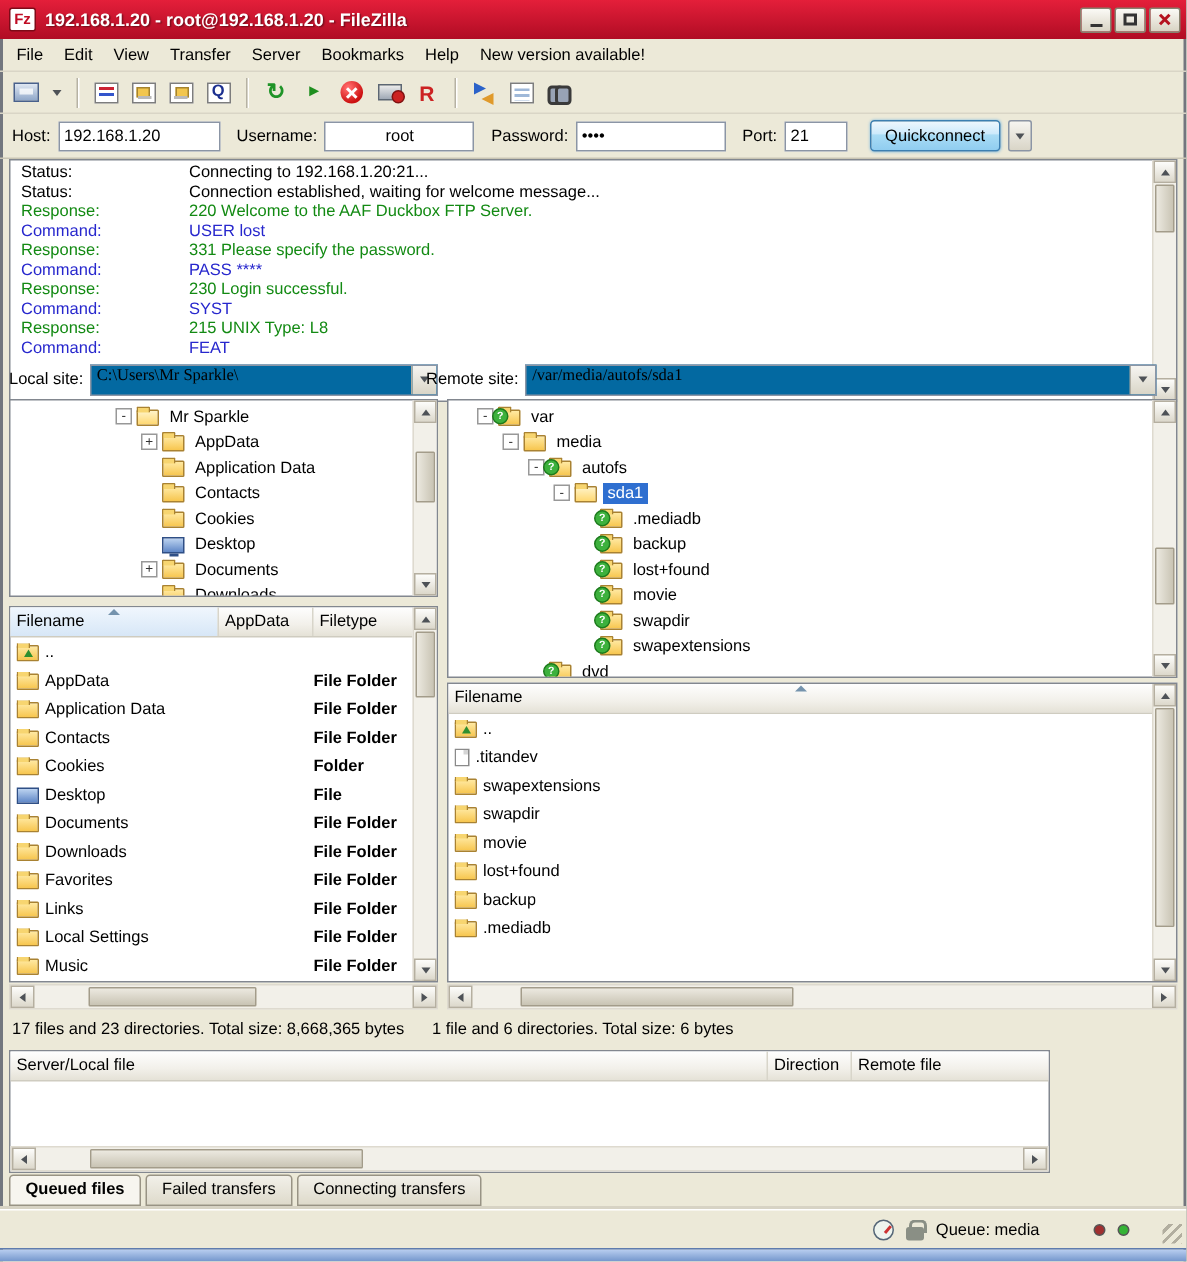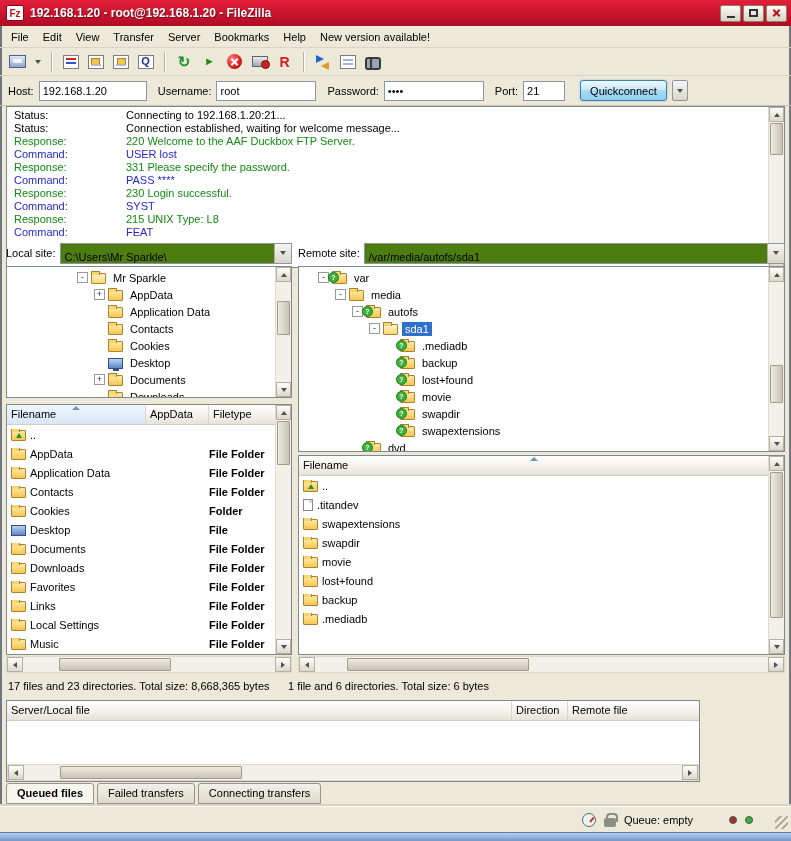--- a/index.html
+++ b/index.html
@@ -74,21 +74,21 @@
   .find-icon::before,.find-icon::after { content:""; position:absolute; top:2px; width:7px; height:9px;
     border:2px solid #3a3a3a; border-radius:3px; background:#98a3b5; }
   .find-icon::before { left:1px; } .find-icon::after { right:1px; }
 
   
   .quickbar { position:absolute; left:0; top:76px; width:791px; height:30px;
     display:flex; align-items:center; padding:0 8px; gap:5px; border-bottom:1px solid #c9c5b4; }
   .qlabel { white-space:nowrap; margin-left:6px;text-align:center; }
   .qlabel:first-child { margin-left:0; }
   .qinput { height:20px; border:1px solid #8b95a5; background:#fff; font:11px "Liberation Sans",sans-serif; padding:0 3px; }
-  .w-host{width:108px;} .w-user{width:100px;} .w-pass{width:100px;} .w-port{width:42px;}
+  .w-host{width:108px;} .w-user{width:100px;text-align:center;} .w-pass{width:100px;} .w-port{width:42px;}
   .qc-btn { height:21px; padding:0 9px; border:1px solid var(--quickconnect_border,#3c7fb1); border-radius:3px;
     background:linear-gradient(#eef7fd,#cbe9fb 45%,#a9dcf5 46%,#90cdf0); font:11px "Liberation Sans",sans-serif;
     box-shadow:0 0 2px #7ab8e0; margin-left:10px; }
   .qc-caret { height:21px; width:16px; border:1px solid #8b95a5; border-radius:2px;
     background:linear-gradient(#f6f5f1,#d9d5c7); display:flex; align-items:center; justify-content:center; }
 
   
   .panel { position:absolute; background:#fff; border:1px solid #82878f; }
 
   
@@ -114,22 +114,22 @@
   .loglines { position:absolute; top:0; left:0; right:16px; bottom:0; overflow:hidden; padding:2px 0 0 7px; }
   .log-line { display:flex; height:13px; line-height:13px; white-space:nowrap; }
   .log-label { width:112px; flex:none; }
   .log-line.status   { color:var(--log_status,#000); }
   .log-line.command  { color:var(--log_command,#2727cd); }
   .log-line.response { color:var(--log_response,#138a13); }
 
   
   .siterow { position:absolute; height:22px; display:flex; align-items:center; gap:4px; }
   .local-siterow { left:6px; top:242px; width:286px; }
-  .remote-siterow { left:298px; top:242px; width:487px; }
-  .combo { flex:1; height:21px; background:#4d7c0f; border:1px solid #8b95a5; display:flex; align-items:flex-end; overflow:hidden; }
+  .remote-siterow { left:284px; top:242px; width:487px; }
+  .combo { flex:1; height:21px; background:#0369a1; border:1px solid #8b95a5; display:flex; align-items:flex-start; overflow:hidden;font-family:Liberation Serif, serif; }
   .combo .val { flex:1; padding-left:4px; white-space:nowrap; overflow:hidden; }
   .combo .drop { width:17px; height:100%; flex:none; background:linear-gradient(#f6f5f1,#d9d5c7);
     border-left:1px solid #b0aca0; display:flex; align-items:center; justify-content:center; }
 
   
   .local-treepanel { left:6px; top:266px; width:286px; height:132px; }
   .remote-treepanel { left:298px; top:266px; width:487px; height:186px; }
   .trows { position:absolute; top:0; left:0; right:16px; bottom:0; overflow:hidden; padding-top:2px; }
   .trow { height:17px; display:flex; align-items:center; white-space:nowrap; }
   .tindent { flex:none; height:1px; }
@@ -744,20 +744,20 @@
 
   <div class="tabsrow">
     <span class="tab active">Queued files</span>
       <span class="tab">Failed transfers</span>
       <span class="tab">Connecting transfers</span>
   </div>
 
   <div class="statusbar">
     <span class="sb-icon speed-limit-icon"></span>
     <span class="sb-icon lock-icon"></span>
-    <span>Queue: empty</span>
+    <span>Queue: media</span>
     <span class="led red"></span>
     <span class="led green"></span>
     <span class="grip"></span>
   </div>
 
   <div class="bottomframe"></div>
 </div>
 
 </body></html>

